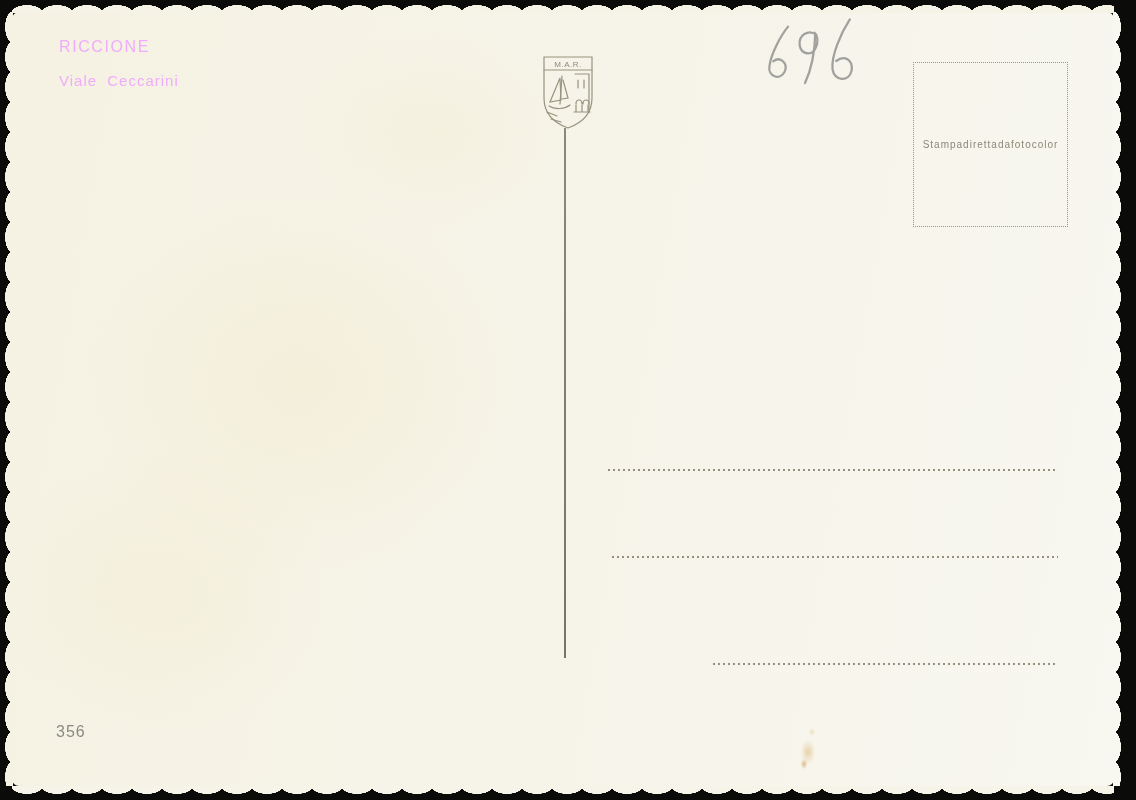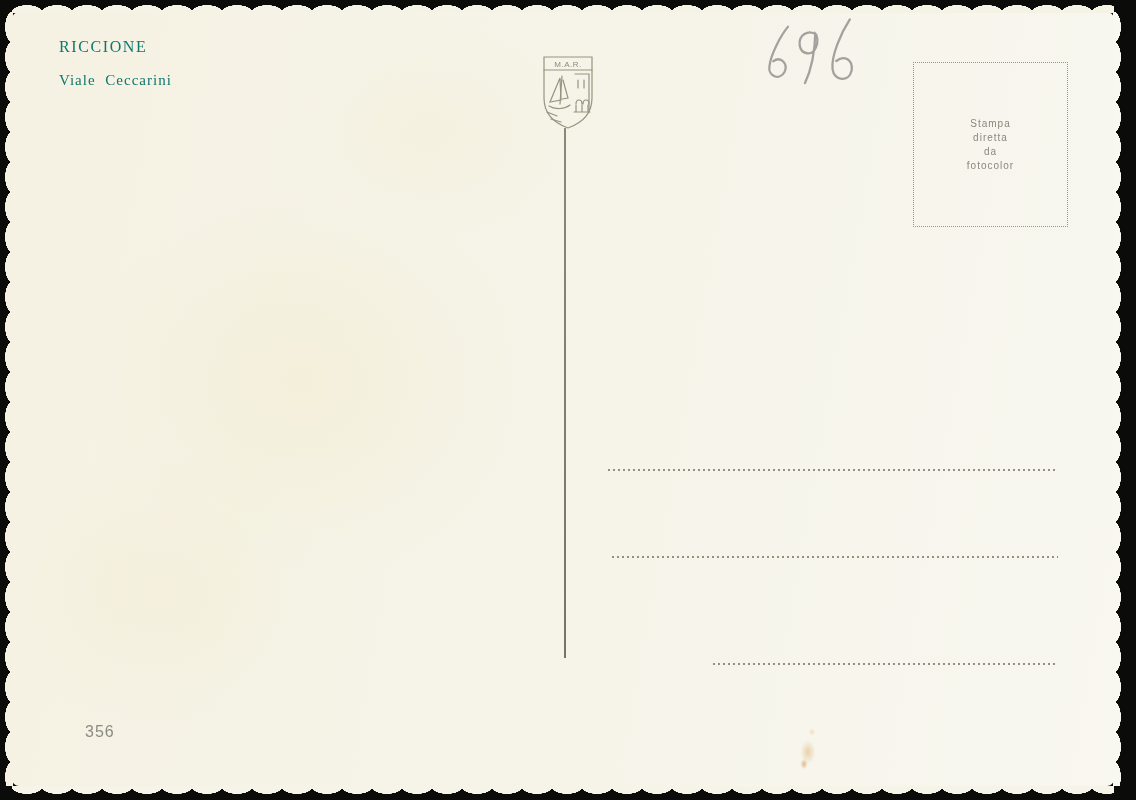--- a/index.html
+++ b/index.html
@@ -23,44 +23,44 @@
   .edge-b{left:12px;right:22px;bottom:6px;height:8px;
     background:radial-gradient(16px 8px at 50% 0%, #f6f4e9 97%, rgba(246,244,233,0) 100%) repeat-x;
     background-size:30px 8px;}
   .edge-l{left:5px;width:8px;top:12px;bottom:14px;
     background:radial-gradient(8px 16px at 100% 50%, #f5f2e3 97%, rgba(245,242,227,0) 100%) repeat-y;
     background-size:8px 30px;}
   .edge-r{right:15px;width:8px;top:12px;bottom:14px;
     background:radial-gradient(8px 16px at 0% 50%, #f8f7f0 97%, rgba(248,247,240,0) 100%) repeat-y;
     background-size:8px 30px;}
   
-  .caption{position:absolute;left:59px;top:38px;color:#0f766e;font-family:Liberation Serif, serif;}
+  .caption{position:absolute;left:59px;top:38px;color:#f0abfc;}
   .caption .title{font-size:16px;letter-spacing:1.6px;}
   .caption .subtitle{font-size:15px;letter-spacing:1px;word-spacing:5px;margin-top:16px;}
   
   .emblem{position:absolute;left:537px;top:54px;width:62px;height:78px;}
   .divider{position:absolute;left:564px;top:128px;width:2px;height:530px;
     background:linear-gradient(#8a8879,#757466);}
   
   .handwritten{position:absolute;left:752px;top:14px;width:110px;height:80px;transform:rotate(-2deg);}
   .visually-hidden{position:absolute;width:1px;height:1px;overflow:hidden;opacity:0;pointer-events:none;}
   
   .stampbox{position:absolute;left:913px;top:62px;width:155px;height:165px;
     border:1.5px dotted #9b9685;box-sizing:border-box;
-    display:flex;flex-direction:column;align-items:center;justify-content:center;}
+    display:flex;flex-direction:row;align-items:center;justify-content:center;}
   .stampbox span{display:block;font-size:10px;line-height:14px;letter-spacing:1px;
     color:#8b887a;text-align:center;}
   
   .dotline{position:absolute;height:2px;
     background-image:repeating-linear-gradient(90deg,#95907e 0 1.6px,rgba(0,0,0,0) 1.6px 5px);}
   .line1{left:608px;top:469px;width:450px;}
   .line2{left:612px;top:556px;width:446px;}
   .line3{left:713px;top:663px;width:345px;}
   
-  .catalog{position:absolute;left:56px;top:723px;font-size:16px;letter-spacing:1px;color:#8a8b84;margin-left:29px;}
+  .catalog{position:absolute;left:56px;top:723px;font-size:16px;letter-spacing:1px;color:#8a8b84;}
 </style>
 </head>
 <body>
 
 <div class="scene">
 
   <div class="card"></div>
   <div class="edge edge-t"></div>
   <div class="edge edge-b"></div>
   <div class="edge edge-l"></div>

